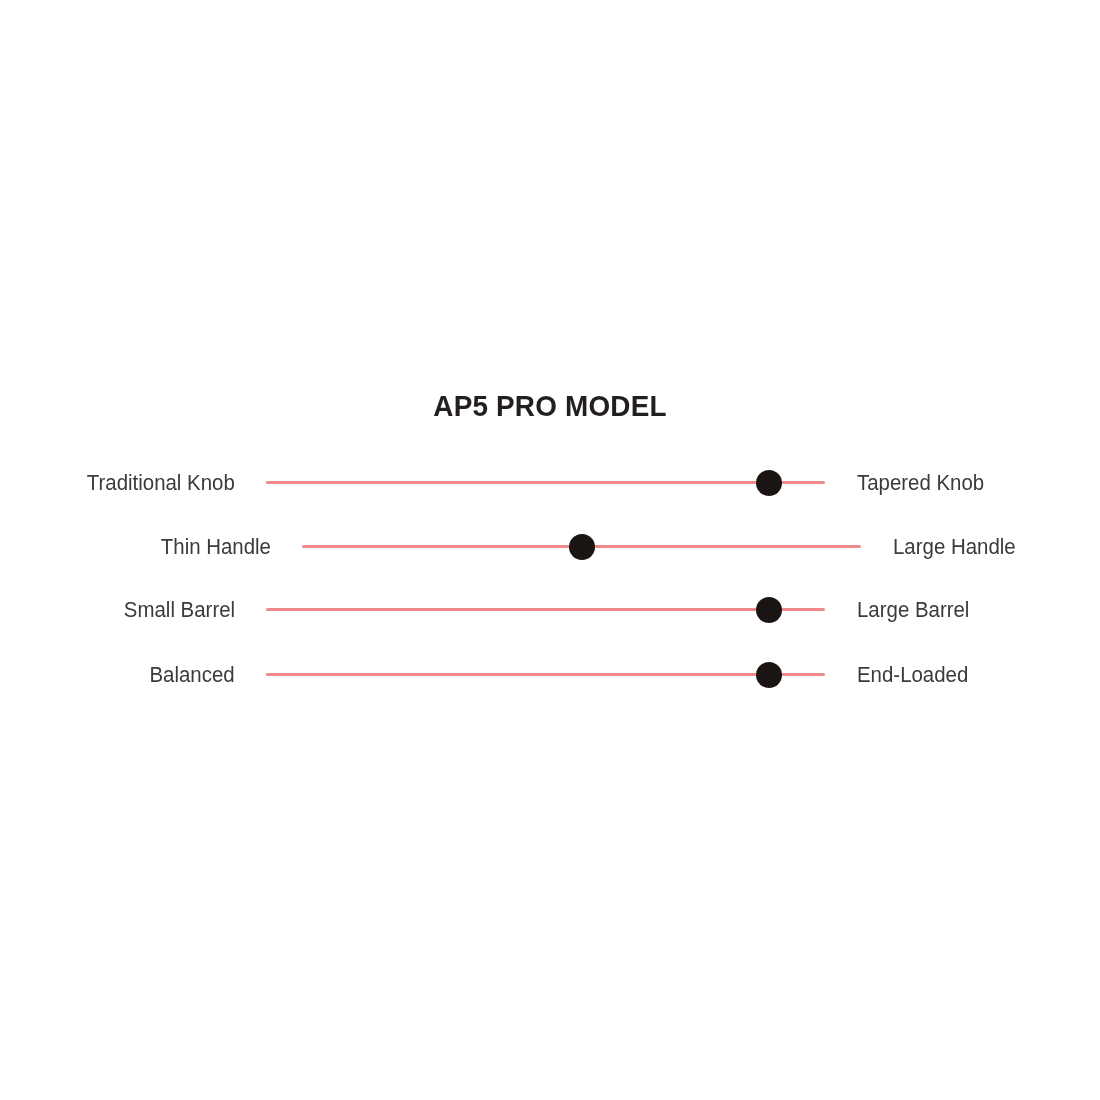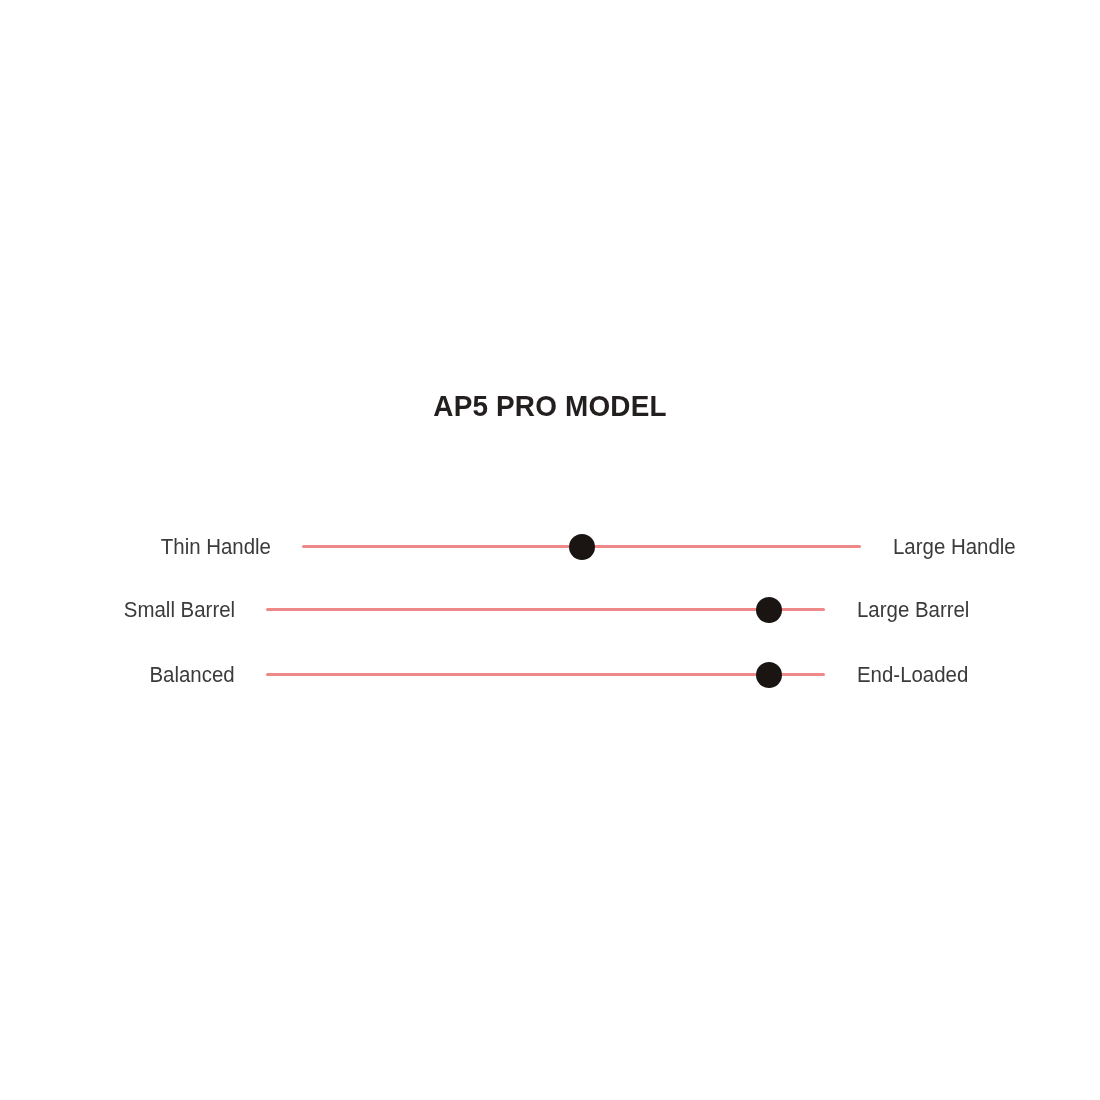--- a/index.html
+++ b/index.html
@@ -106,20 +106,26 @@
 </style>
 </head>
 <body style="background: rgb(255, 255, 255);">
 
 <div id="spec-card" style="background: rgb(255, 255, 255);">
 
   <div id="chart-title" style="color: rgb(35, 31, 30);">AP5 PRO MODEL</div>
 
   <div id="slider-rows">
 
+    <div class="slider-row" style="top:483px;">
+      <div class="row-label left" style="color: rgb(59, 59, 59);">Traditional Knob</div>
+      <div class="slider-track" style="background: rgb(239, 137, 137);"></div>
+      <div class="slider-dot" style="left: 769.1px; background: rgb(26, 21, 19);"></div>
+      <div class="row-label right" style="color: rgb(59, 59, 59);">Tapered Knob</div>
+    </div>
 
     <div class="slider-row" style="top:547px;margin-left:36px;">
       <div class="row-label left" style="color: rgb(59, 59, 59);">Thin Handle</div>
       <div class="slider-track" style="background: rgb(239, 137, 137);"></div>
       <div class="slider-dot" style="left: 545.5px; background: rgb(26, 21, 19);"></div>
       <div class="row-label right" style="color: rgb(59, 59, 59);">Large Handle</div>
     </div>
 
     <div class="slider-row" style="top:610px;">
       <div class="row-label left" style="color: rgb(59, 59, 59);">Small Barrel</div>

